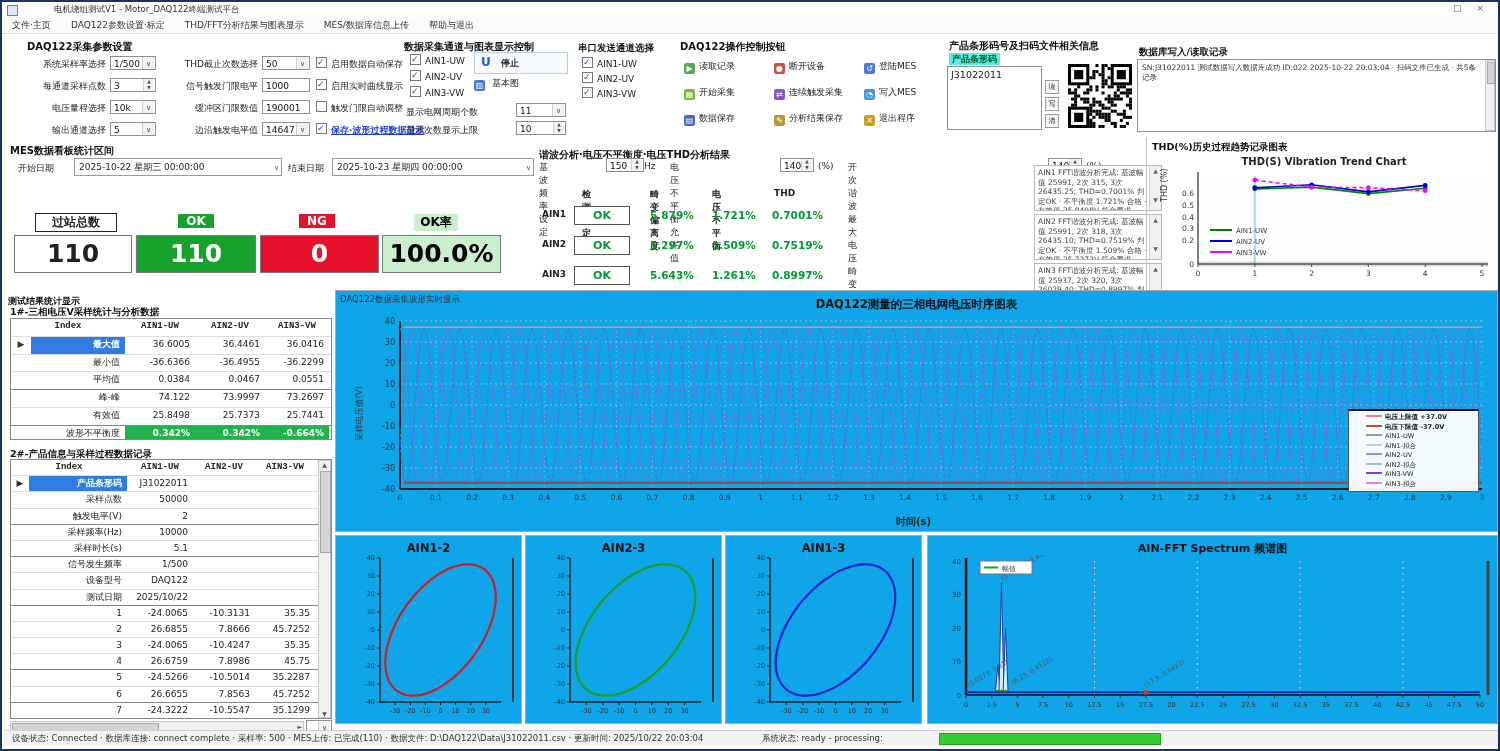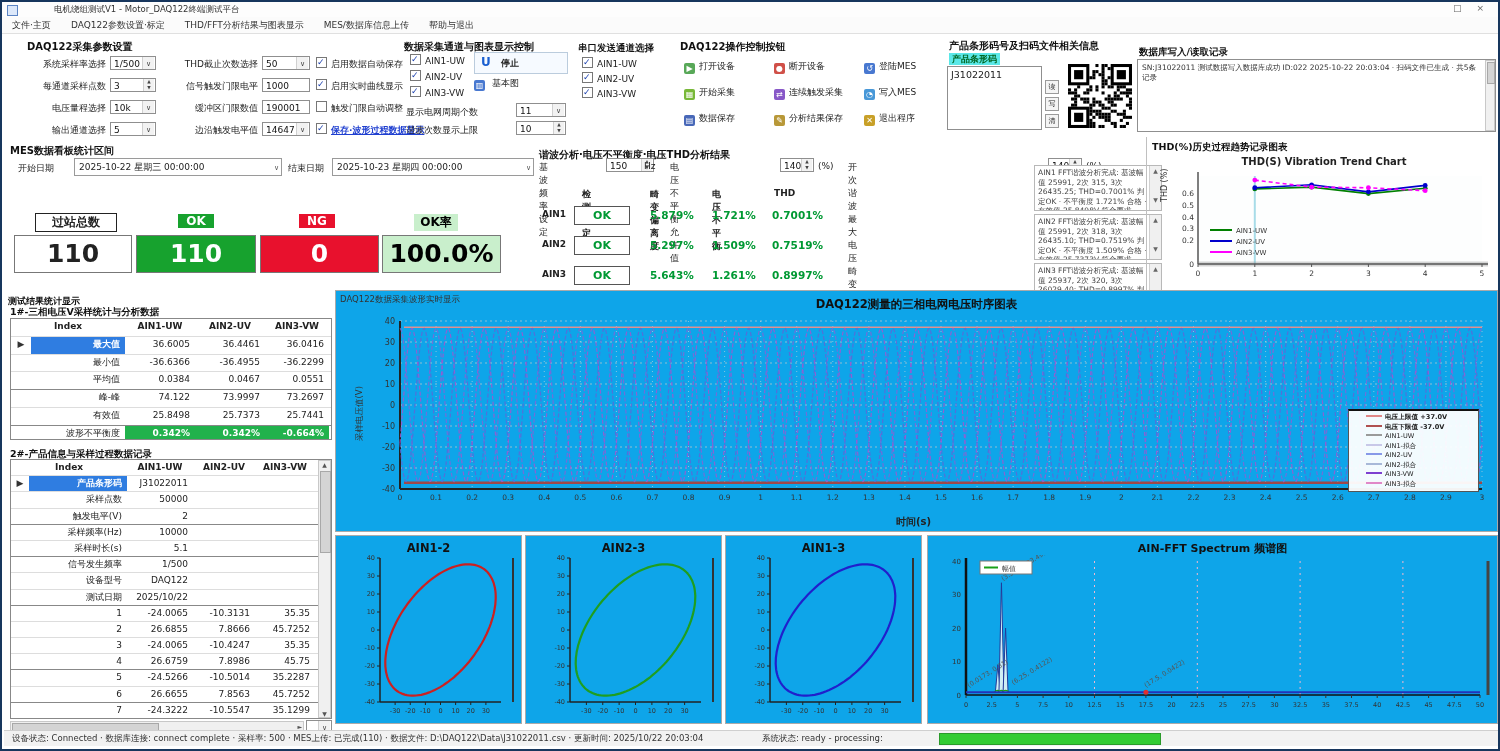--- a/index.html
+++ b/index.html
@@ -35,21 +35,21 @@
   .thdval{font-weight:bold;color:#009933;font-size:10.5px;}
   .okbox{position:absolute;border:1px solid #555;text-align:center;font-weight:bold;color:#009933;font-size:11px;height:17px;line-height:17px;width:54px;background:#fff;}
   .notebox{position:absolute;border:1px solid #b8b8b8;background:#fff;font-size:7.5px;line-height:9.5px;color:#444;padding:2px 14px 2px 3px;box-sizing:border-box;overflow:hidden;}
   .notebar{position:absolute;right:0;top:0;width:11px;height:100%;background:#f0f0f0;border-left:1px solid #d0d0d0;font-size:6px;color:#666;text-align:center;}
   .panel{position:absolute;border:1px solid #aaa;background:#0ea5e9;box-sizing:border-box;}
   .ptitle{position:absolute;width:100%;text-align:center;font-weight:bold;font-size:11.5px;color:#111;}
   .tbl{position:absolute;border:1px solid #888;background:#fff;box-sizing:border-box;overflow:hidden;}
   .trow{display:flex;border-bottom:1px solid #ddd;}
   .trow.dark{border-bottom:1px solid #888;}
   .tcell{box-sizing:border-box;overflow:hidden;white-space:nowrap;font-size:9px;line-height:15px;padding-right:5px;text-align:right;}
-  .thead .tcell{font-weight:bold;text-align:center;padding-right:0;}
+  .thead .tcell{font-weight:bold;text-align:center;padding-right:0;font-family:Liberation Mono, monospace;}
   .selcell{background:#2f7de1;color:#fff;font-weight:bold;}
   .greencell{background:#21b24c;color:#fff;font-weight:bold;}
   .gut{text-align:center;padding-right:0;color:#333;}
   .sbar{position:absolute;background:#f0f0f0;border:1px solid #c8c8c8;box-sizing:border-box;}
   .sthumb{position:absolute;background:#d4d4d4;border:1px solid #a8a8a8;}
   .statusbar{left:2px;bottom:3px;width:1496px;height:15px;background:#f2f2f2;border-top:1px solid #cfcfcf;font-size:8.5px;color:#333;line-height:15px;}
   .qrbtn{position:absolute;width:12px;height:12px;border:1px solid #9a9a9a;background:#f4f4f4;font-size:7px;text-align:center;line-height:12px;}
   svg text{font-family:"DejaVu Sans","Liberation Sans",sans-serif;}
 </style>
 </head>
@@ -110,21 +110,21 @@
 
   <div class="abs hdr2" style="left:576px;top:40px;">串口发送通道选择</div>
   <div class="abs" id="chsel-channels">
       <div class="cbrow" style="left: 580px; top: 55px;"><span class="cb ck"></span><span class="cblab">AIN1-UW</span></div>
       <div class="cbrow" style="left: 580px; top: 70px;"><span class="cb ck"></span><span class="cblab">AIN2-UV</span></div>
       <div class="cbrow" style="left: 580px; top: 85px;"><span class="cb ck"></span><span class="cblab">AIN3-VW</span></div>
     </div>
 
   <div class="abs hdr" style="left:678px;top:38px;">DAQ122操作控制按钮</div>
   <div class="abs" id="ops-grid">
-      <div class="opbtn" style="left: 682px; top: 57px;"><span class="opico" style="background: rgb(88, 168, 88);">▶</span><span>打开设备</span></div>
+      <div class="opbtn" style="left: 682px; top: 57px;"><span class="opico" style="background: rgb(88, 168, 88);">▶</span><span>读取记录</span></div>
       <div class="opbtn" style="left: 772px; top: 57px;"><span class="opico" style="background: rgb(208, 80, 72);">●</span><span>断开设备</span></div>
       <div class="opbtn" style="left: 862px; top: 57px;"><span class="opico" style="background: rgb(72, 120, 208);">↺</span><span>登陆MES</span></div>
       <div class="opbtn" style="left: 682px; top: 83px;"><span class="opico" style="background: rgb(120, 184, 56);">▦</span><span>开始采集</span></div>
       <div class="opbtn" style="left: 772px; top: 83px;"><span class="opico" style="background: rgb(136, 88, 200);">⇄</span><span>连续触发采集</span></div>
       <div class="opbtn" style="left: 862px; top: 83px;"><span class="opico" style="background: rgb(72, 152, 216);">◔</span><span>写入MES</span></div>
       <div class="opbtn" style="left: 682px; top: 109px;"><span class="opico" style="background: rgb(72, 104, 184);">▤</span><span>数据保存</span></div>
       <div class="opbtn" style="left: 772px; top: 109px;"><span class="opico" style="background: rgb(184, 152, 56);">✎</span><span>分析结果保存</span></div>
       <div class="opbtn" style="left: 862px; top: 109px;"><span class="opico" style="background: rgb(200, 160, 40);">✕</span><span>退出程序</span></div>
     </div>
 
@@ -300,21 +300,21 @@
   <div class="counterlabel okgreen" style="left:176px;top:212px;width:36px;">OK</div>
   <div class="counterbox okgreen" style="left:134px;top:233px;width:118px;height:36px;">110</div>
   <div class="counterlabel ngred" style="left:297px;top:212px;width:36px;">NG</div>
   <div class="counterbox ngred" style="left:258px;top:233px;width:117px;height:36px;">0</div>
   <div class="counterlabel palegreen" style="left:412px;top:212px;width:44px;">OK率</div>
   <div class="counterbox palegreen" style="left:380px;top:233px;width:117px;height:36px;">100.0%</div>
 
   <div class="abs hdr" style="left:537px;top:146px;">谐波分析·电压不平衡度·电压THD分析结果</div>
   <div class="abs" id="thd-controls">
       <div class="lbl abs" style="left: 537px; top: 159px;">基波频率设定</div>
-      <div class="spin" style="left: 604px; top: 156px; width: 48px;"><span>150</span><span class="ud">▲<br>▼</span></div>
+      <div class="spin" style="left: 604px; top: 156px; width: 38px;"><span>150</span><span class="ud">▲<br>▼</span></div>
       <div class="lbl abs" style="left: 642px; top: 159px;">Hz</div>
       <div class="lbl abs" style="left: 668px; top: 159px;">电压不平衡允许值</div>
       <div class="spin" style="left: 778px; top: 156px; width: 34px;"><span>140</span><span class="ud">▲<br>▼</span></div>
       <div class="lbl abs" style="left: 816px; top: 159px;">(%)</div>
       <div class="lbl abs" style="left: 846px; top: 159px;">开次谐波最大电压畸变允许偏差</div>
       <div class="spin" style="left: 1046px; top: 156px; width: 34px;"><span>140</span><span class="ud">▲<br>▼</span></div>
       <div class="lbl abs" style="left: 1084px; top: 159px;">(%)</div>
     </div>
   <div class="abs" id="thd-table">
       <div class="abs" style="left: 580px; top: 186px; font-weight: bold;">检测判定</div>

